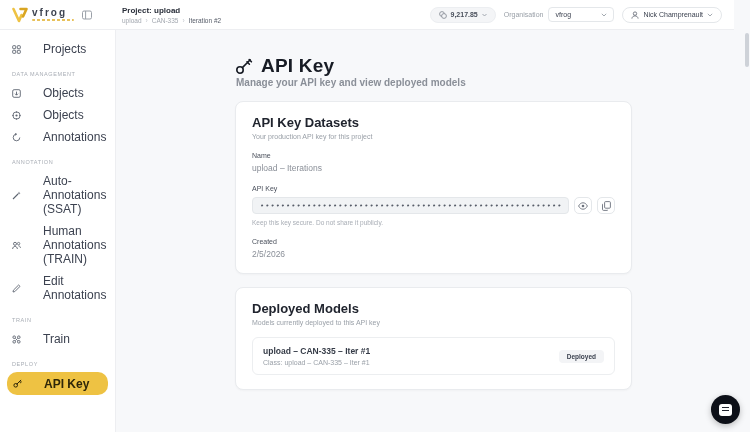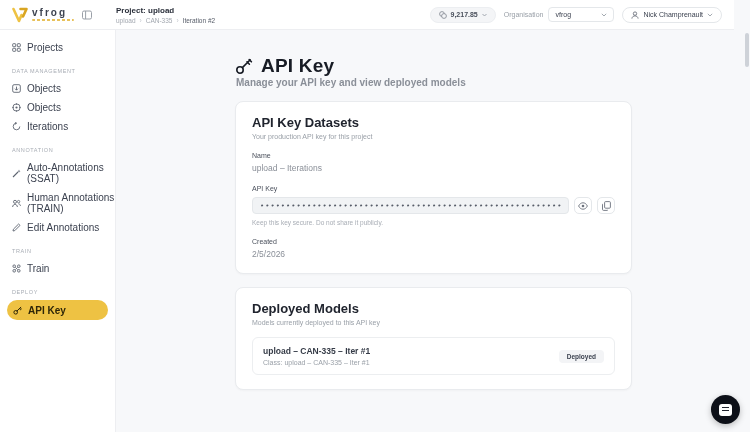--- a/index.html
+++ b/index.html
@@ -15,40 +15,40 @@
     position:absolute; top:0; left:0; right:16px; height:30px;
     background:#ffffff; border-bottom:1px solid #edeef1;
     display:flex; align-items:center; z-index:20;
   }
   .brand-zone { width:116px; flex:0 0 116px; display:flex; align-items:center; padding-left:12px; gap:4px; }
   .vmark { width:16px; height:16px; flex:0 0 16px; }
   .brand-txt { display:flex; flex-direction:column; }
   .brand-name { font-size:10px; letter-spacing:2px; color:#3d4350; font-weight:bold; line-height:10px; }
   .brand-tagline { margin-top:1px; height:2px; width:42px; background:repeating-linear-gradient(90deg,#e8c15a 0 3px,transparent 3px 5px); border-radius:1px; }
   .collapse-btn { margin-left:2px; width:14px; height:14px; border:none; background:transparent; color:#9aa0a8; display:flex; align-items:center; justify-content:center; cursor:pointer; }
-  .proj-zone { display:flex; flex-direction:column; justify-content:center; }
+  .proj-zone { margin-left:6px; display:flex; flex-direction:column; justify-content:center; }
   .proj-title { font-size:8px; font-weight:bold; color:#2a2f3a; line-height:9px; }
   .crumbs { display:flex; gap:4px; font-size:6.5px; color:#a2a7af; margin-top:2px; align-items:center; }
   .crumbs .sep { color:#c3c7cd; }
   .crumb-current { color:#565c68; }
   .top-right { margin-left:auto; display:flex; align-items:center; gap:8px; padding-right:12px; }
   .credits-pill { display:flex; align-items:center; gap:4px; background:#f4f5f7; border:1px solid #eceef1; border-radius:9px; padding:3px 8px; font-size:7px; font-weight:bold; color:#4a505c; cursor:pointer; }
   .org-wrap { display:flex; align-items:center; gap:5px; }
   .org-label { font-size:7px; color:#9aa0a8; }
   .org-select { display:flex; align-items:center; justify-content:space-between; width:66px; border:1px solid #e4e7ea; border-radius:4px; background:#fff; padding:3px 6px; font-size:7px; color:#3c4250; cursor:pointer; }
   .user-btn { display:flex; align-items:center; gap:4px; border:1px solid #e4e7ea; border-radius:12px; background:#fff; padding:3px 8px; font-size:7px; color:#3c4250; cursor:pointer; }
   .chev { color:#9aa0a8; }
   
   .sidebar {
     position:absolute; top:30px; left:0; bottom:0; width:116px;
     background:#ffffff; border-right:1px solid #edeef1; z-index:10;
     padding-top:8px;
   }
   .side-section-label { font-size:5.5px; letter-spacing:0.6px; color:#a8adb5; margin:11px 0 5px 12px; }
-  .side-item { display:flex; align-items:center; gap:6px; padding:4px 0 4px 12px; font-size:10px; color:#3c4250; cursor:pointer; }
+  .side-item { display:flex; align-items:center; gap:22px; padding:4px 0 4px 12px; font-size:12px; color:#3c4250; cursor:pointer; }
   .side-item .sicon { width:9px; height:9px; flex:0 0 9px; color:#5d6470; display:flex; }
   .side-item.active { margin:0 7px; padding:4.5px 6px; background:#eec243; border-radius:10px; color:#2e2608; font-weight:bold; }
   .side-item.active .sicon { color:#2e2608; }
   
   .main { position:absolute; top:30px; left:117px; right:0; bottom:0; background:#f7f8fa; }
   .content { width:397px; margin:0 auto; padding-top:25px; }
   .page-head { display:flex; align-items:center; gap:8px; }
   .page-key-icon { color:#171b24; display:flex; }
   .page-title { font-size:19px; font-weight:bold; color:#171b24; letter-spacing:0.2px; }
   .page-sub { font-size:10px; color:#8a8f98; margin-top:0; margin-left:1px;font-weight:bold; }
@@ -172,21 +172,21 @@
       </span>
     <span>Objects</span>
   </div>
   <div class="side-item">
     <span class="sicon">
         <svg width="9" height="9" viewBox="0 0 9 9">
           <path d="M7.8 4.5 A3.3 3.3 0 1 1 4.5 1.2" stroke="currentColor" fill="none" stroke-width="0.9"></path>
           <path d="M4.5 1.2 L3.2 0.3 M4.5 1.2 L3.3 2.3" stroke="currentColor" fill="none" stroke-width="0.9"></path>
         </svg>
       </span>
-    <span>Iterations</span>
+    <span>Annotations</span>
   </div>
 
   <div class="side-section-label">ANNOTATION</div>
   <div class="side-item">
     <span class="sicon">
         <svg width="9" height="9" viewBox="0 0 9 9">
           <path d="M1 8 L6 3" stroke="currentColor" stroke-width="1.1"></path>
           <path d="M7 0.6 L7.4 1.8 L8.6 2.2 L7.4 2.6 L7 3.8 L6.6 2.6 L5.4 2.2 L6.6 1.8 Z" fill="currentColor"></path>
         </svg>
       </span>

